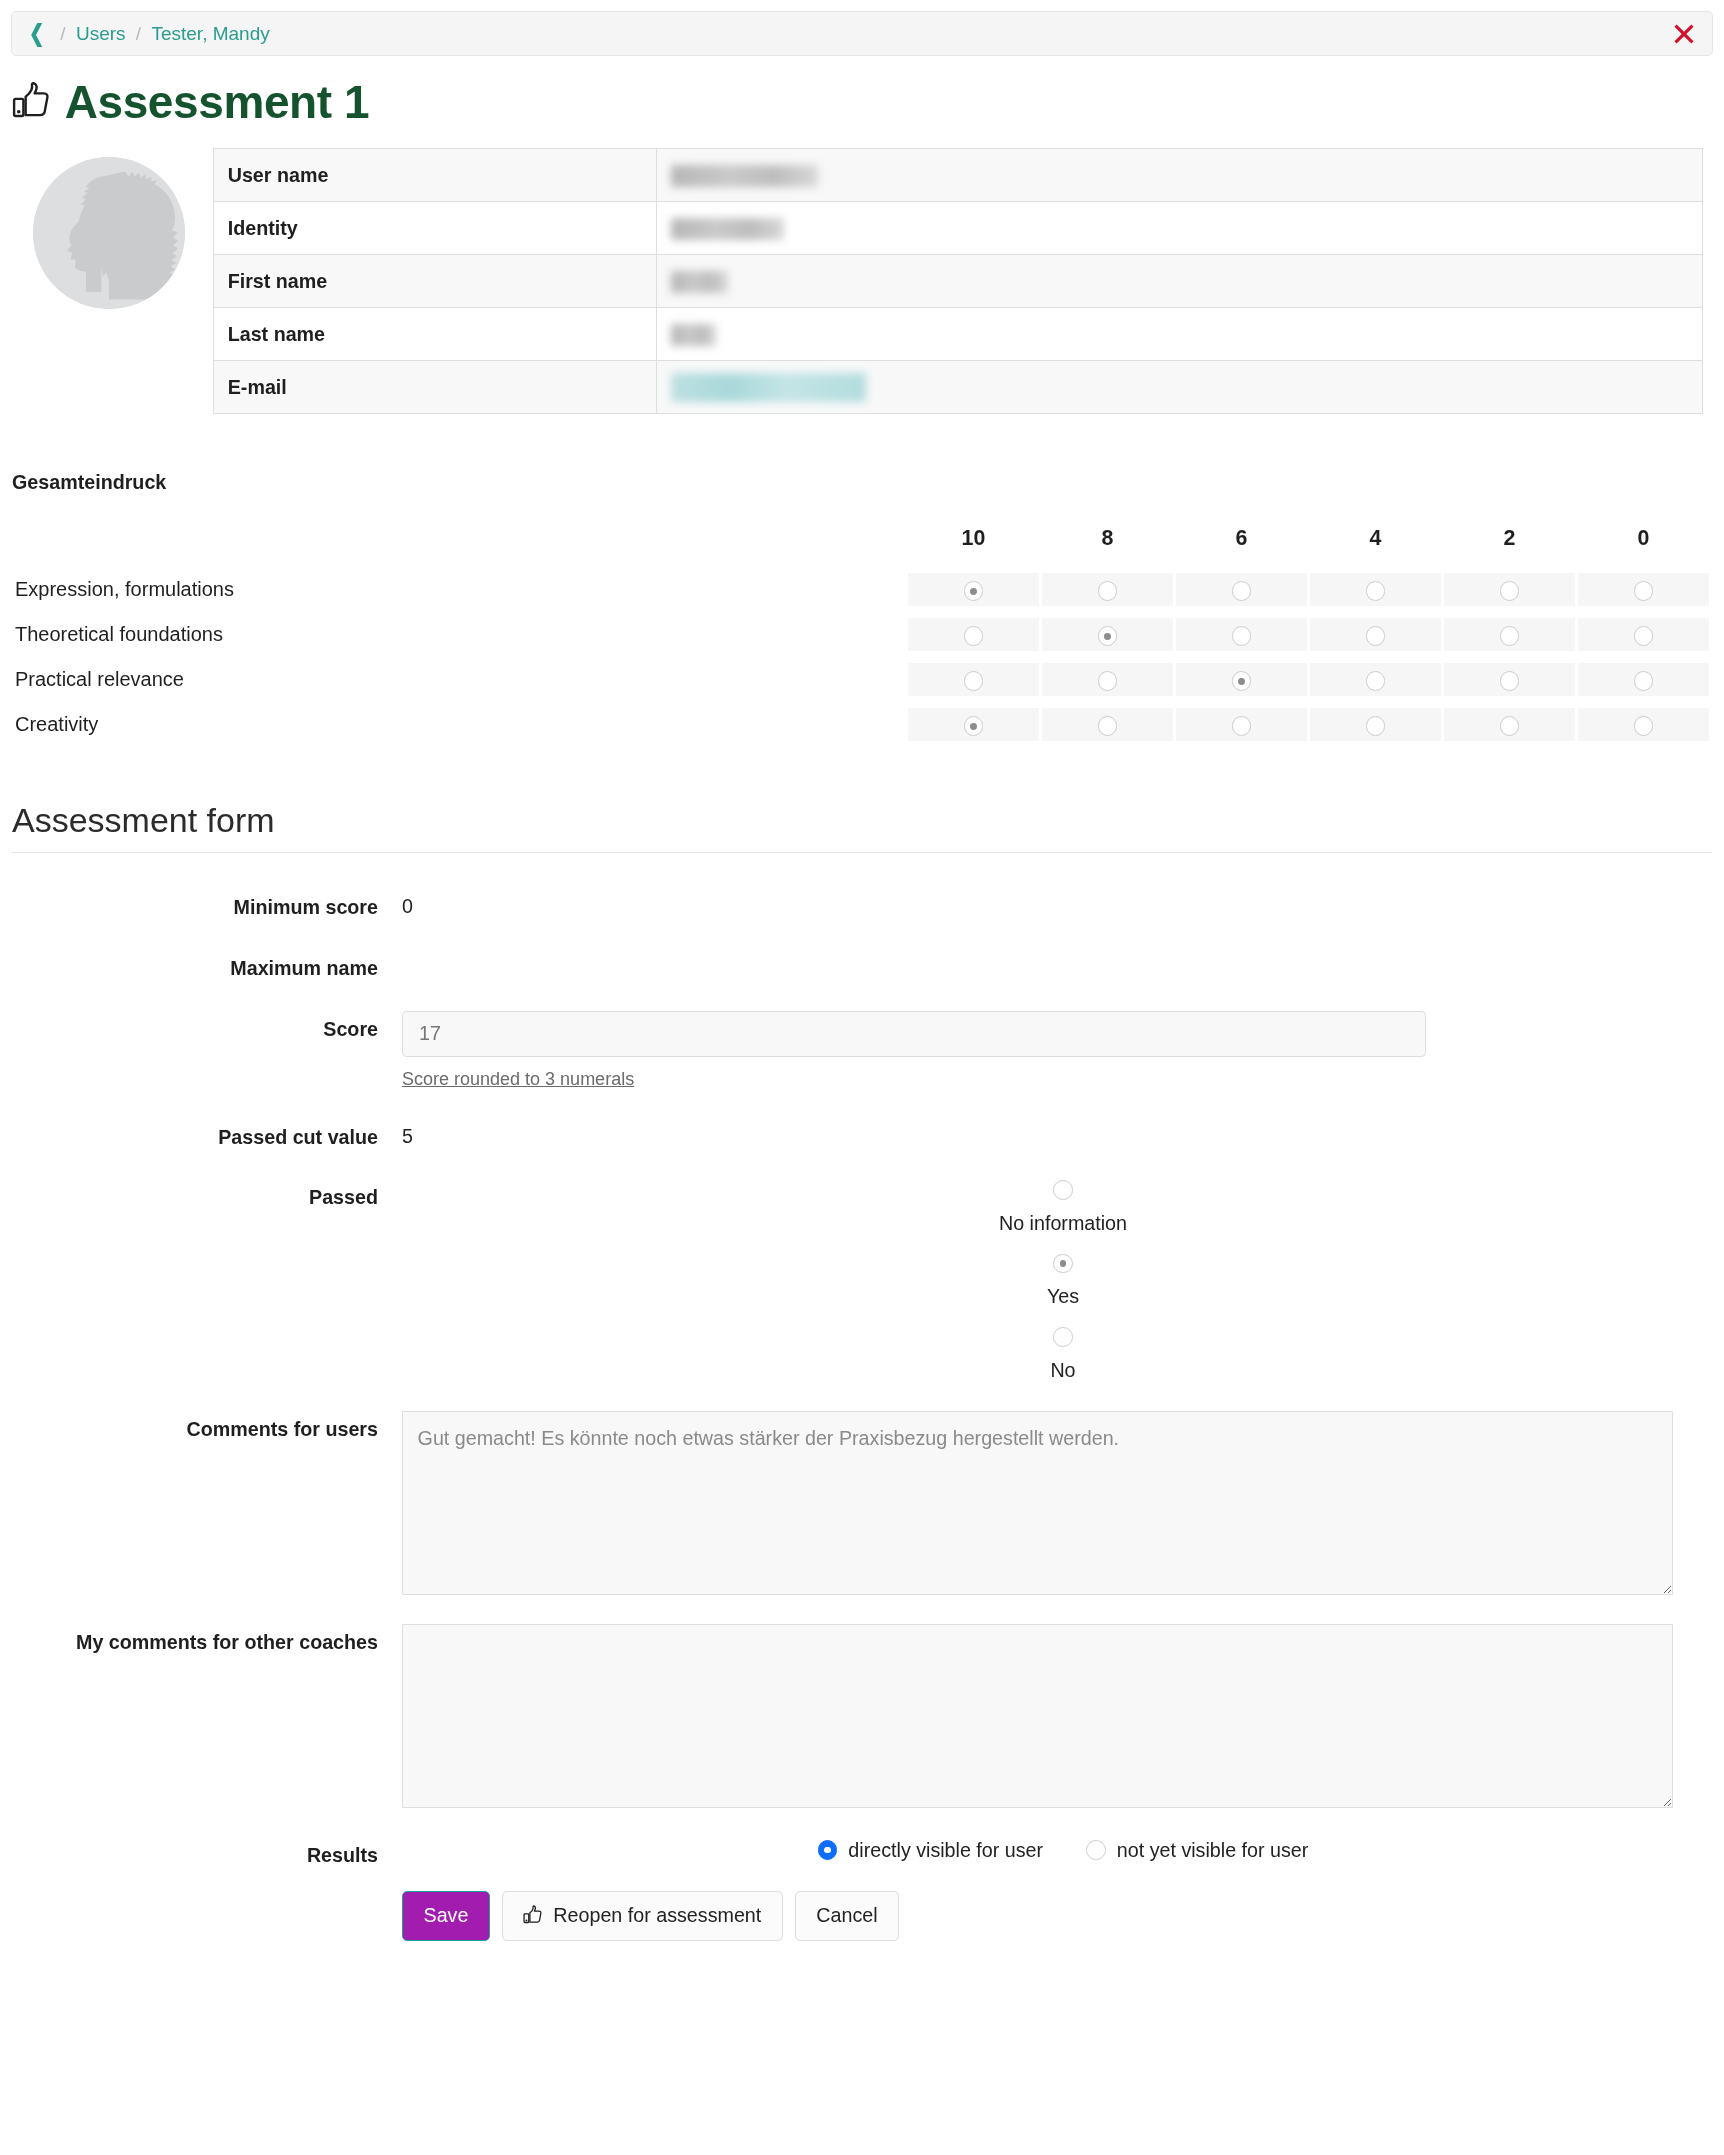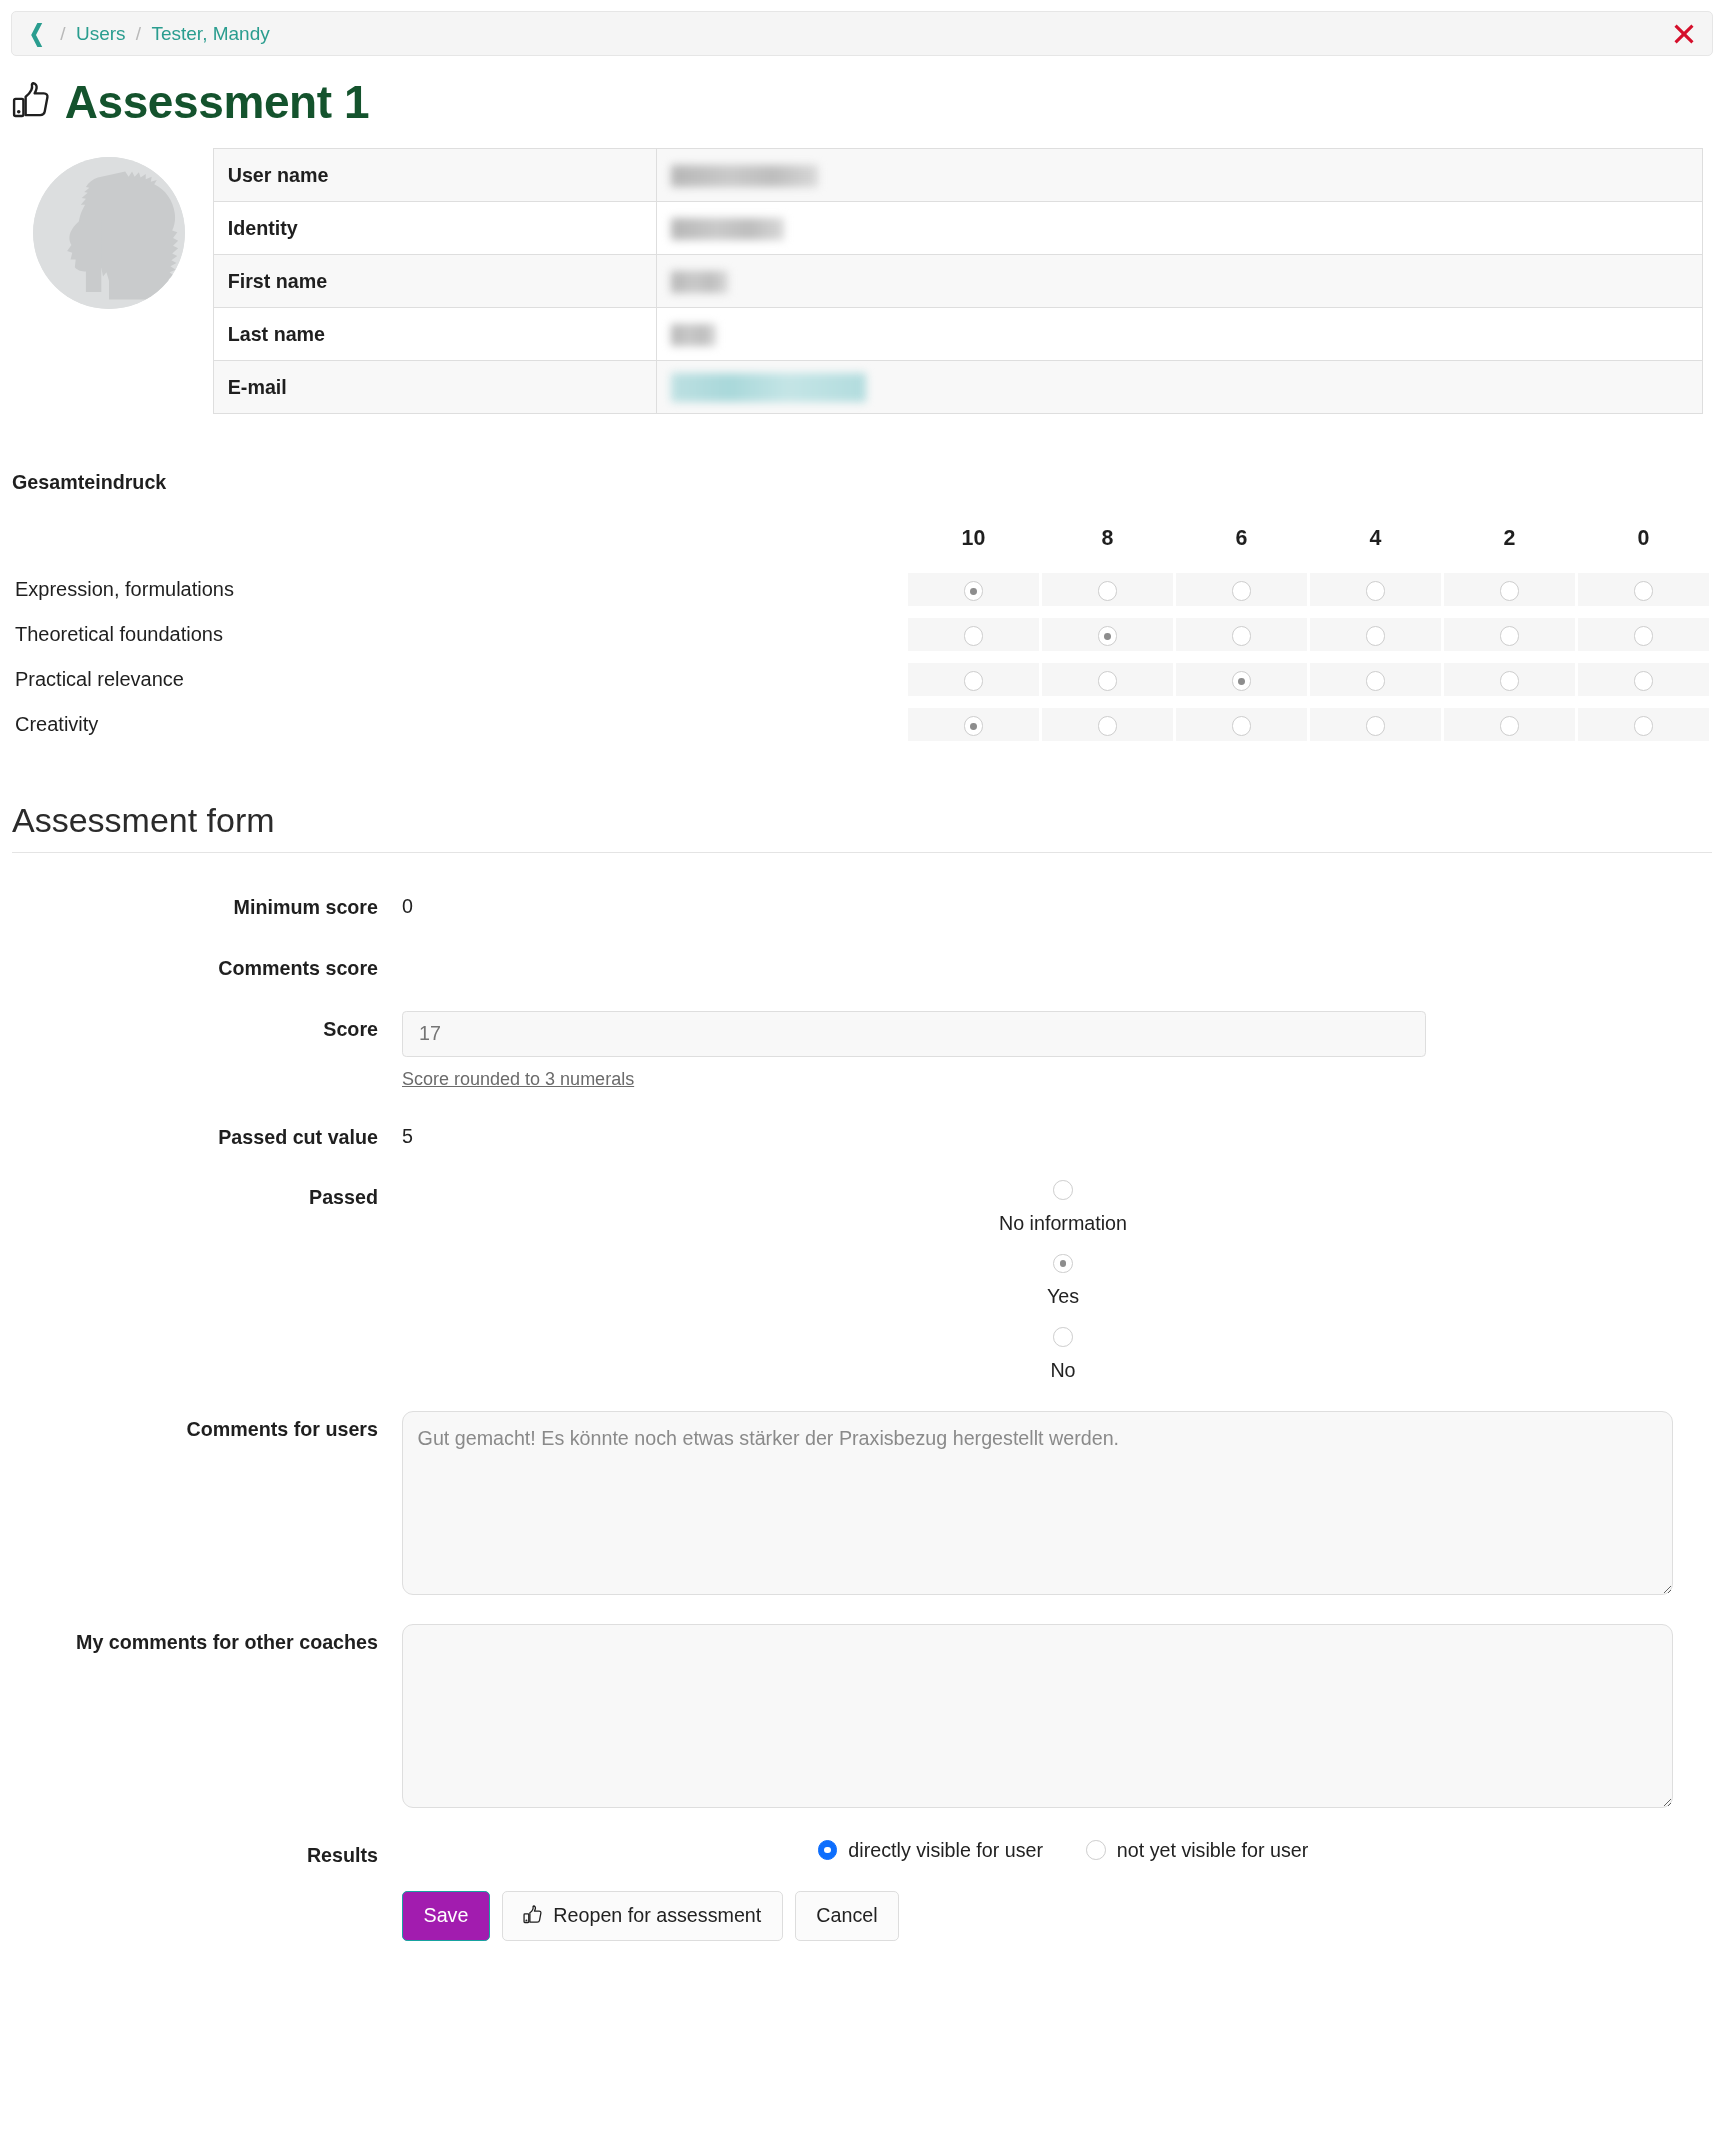--- a/index.html
+++ b/index.html
@@ -260,21 +260,21 @@
     width: 6.8px; height: 6.8px;
     margin: -3.4px 0 0 -3.4px;
     border-radius: 50%;
     background: #ffffff;
   }
 
   .ta {
     width: 1271px;
     height: 184px;
     border: 0.9px solid #dedede;
-    border-radius: 11px;
+    border-radius: 1px;
     background: #f8f8f8;
     font-family: "Liberation Sans", sans-serif;
     font-size: 19.7px;
     color: #8a8a8a;
     padding: 13px 14.6px;
     resize: vertical;
     display: block;
     line-height: 1.35;
   }
   .ta::placeholder { color: #8a8a8a; }
@@ -427,21 +427,21 @@
 <h2 class="section-title">Assessment form</h2>
 
 <div class="form">
 
   <div class="frow">
     <div class="flabel">Minimum score</div>
     <div class="fvalue">0</div>
   </div>
 
   <div class="frow">
-    <div class="flabel">Comments score</div>
+    <div class="flabel">Maximum name</div>
   </div>
 
   <div class="frow">
     <div class="flabel">Score</div>
     <div class="fvalue" style="padding-top:0">
       <input class="score-input" type="text" readonly="" placeholder="17" style="">
       <div class="help-text">Score rounded to 3 numerals</div>
     </div>
   </div>
 

